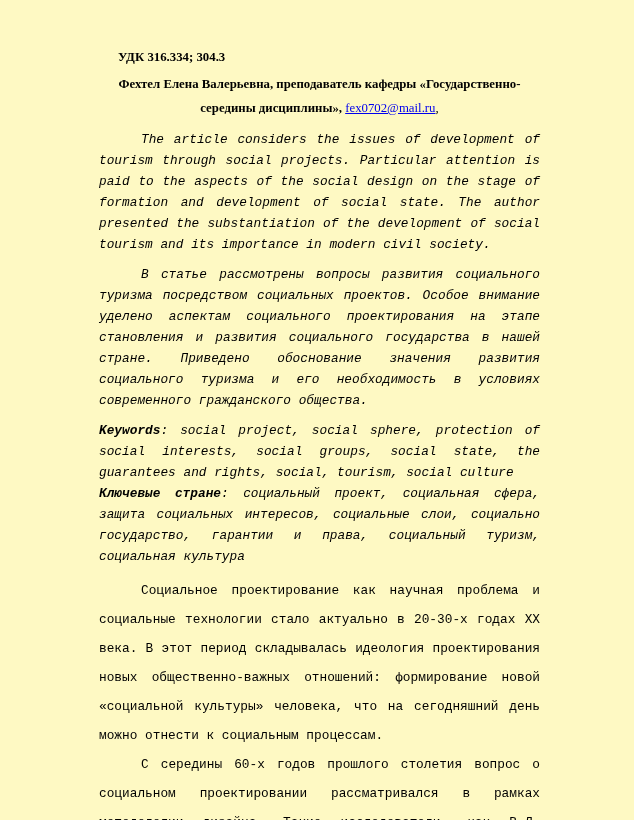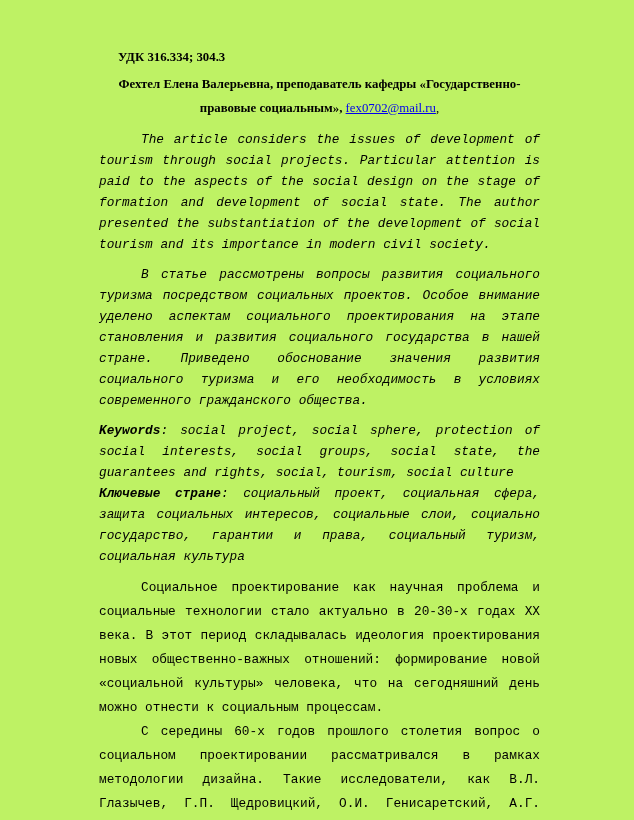--- a/index.html
+++ b/index.html
@@ -1,20 +1,20 @@
 <!DOCTYPE html>
 <html><head>
 <meta charset="utf-8">
 <style>
   * { margin: 0; padding: 0; box-sizing: border-box; }
   html, body { background: #ffffff; }
   .page {
     width: 634px;
     height: 820px;
-    background: #bef264;
+    background: #fef9c3;
     padding: 46px 94px 18px 99px;
     font-family: "Liberation Serif", serif;
     font-size: 12.8px;
     color: #000000;
     overflow: hidden;
   }
   .bold { font-weight: bold; }
   .italic { font-style: italic; }
   .center { text-align: center; }
   .justify { text-align: justify; font-family: Liberation Mono, monospace; }
@@ -28,39 +28,39 @@
   .title {
     font-size: 13.2px;
     font-weight: bold;
     text-align: center;
     line-height: 23px;
     margin-bottom: 2px;
   }
   .hline { line-height: 23.5px; }
   .block { margin-top: 9px; }
   .abstract { line-height: 21px; }
-  .body-text { line-height: 24px; }
+  .body-text { line-height: 29px; }
   a.email {
     color: #0000EE;
     text-decoration: underline;
     font-weight: normal;
     cursor: pointer;
   }
 </style>
 </head>
 <body>
 
 <div class="page">
 
   <p class="udk">УДК 316.334; 304.3</p>
 
 
   <p class="center bold hline">Фехтел Елена Валерьевна, преподаватель кафедры «Государственно-</p>
 
-  <p class="center hline"><span class="bold">правовые социальным», </span><a class="email" href="#">fex0702@mail.ru</a><span>,</span></p>
+  <p class="center hline"><span class="bold">середины дисциплины», </span><a class="email" href="#">fex0702@mail.ru</a><span>,</span></p>
 
 
 
   <p class="block abstract italic justify indent">The article considers the issues of development of tourism through social projects. Particular attention is paid to the aspects of the social design on the stage of formation and development of social state. The author presented the substantiation of the development of social tourism and its importance in modern civil society.</p>
 
   <p class="block abstract italic justify indent">В статье рассмотрены вопросы развития социального туризма посредством социальных проектов. Особое внимание уделено аспектам социального проектирования на этапе становления и развития социального государства в нашей стране. Приведено обоснование значения развития социального туризма и его необходимость в условиях современного гражданского общества.</p>
 
   <div class="block">
     <p class="abstract justify"><span class="bold italic">Keywords</span><span class="italic">: social project, social sphere, protection of social interests, social groups, social state, the guarantees and rights, social, tourism, social culture</span></p>
     <p class="abstract justify"><span class="bold italic">Ключевые стране</span><span class="italic">: социальный проект, социальная сфера, защита социальных интересов, социальные слои, социально государство, гарантии и права, социальный туризм, социальная культура</span></p>

